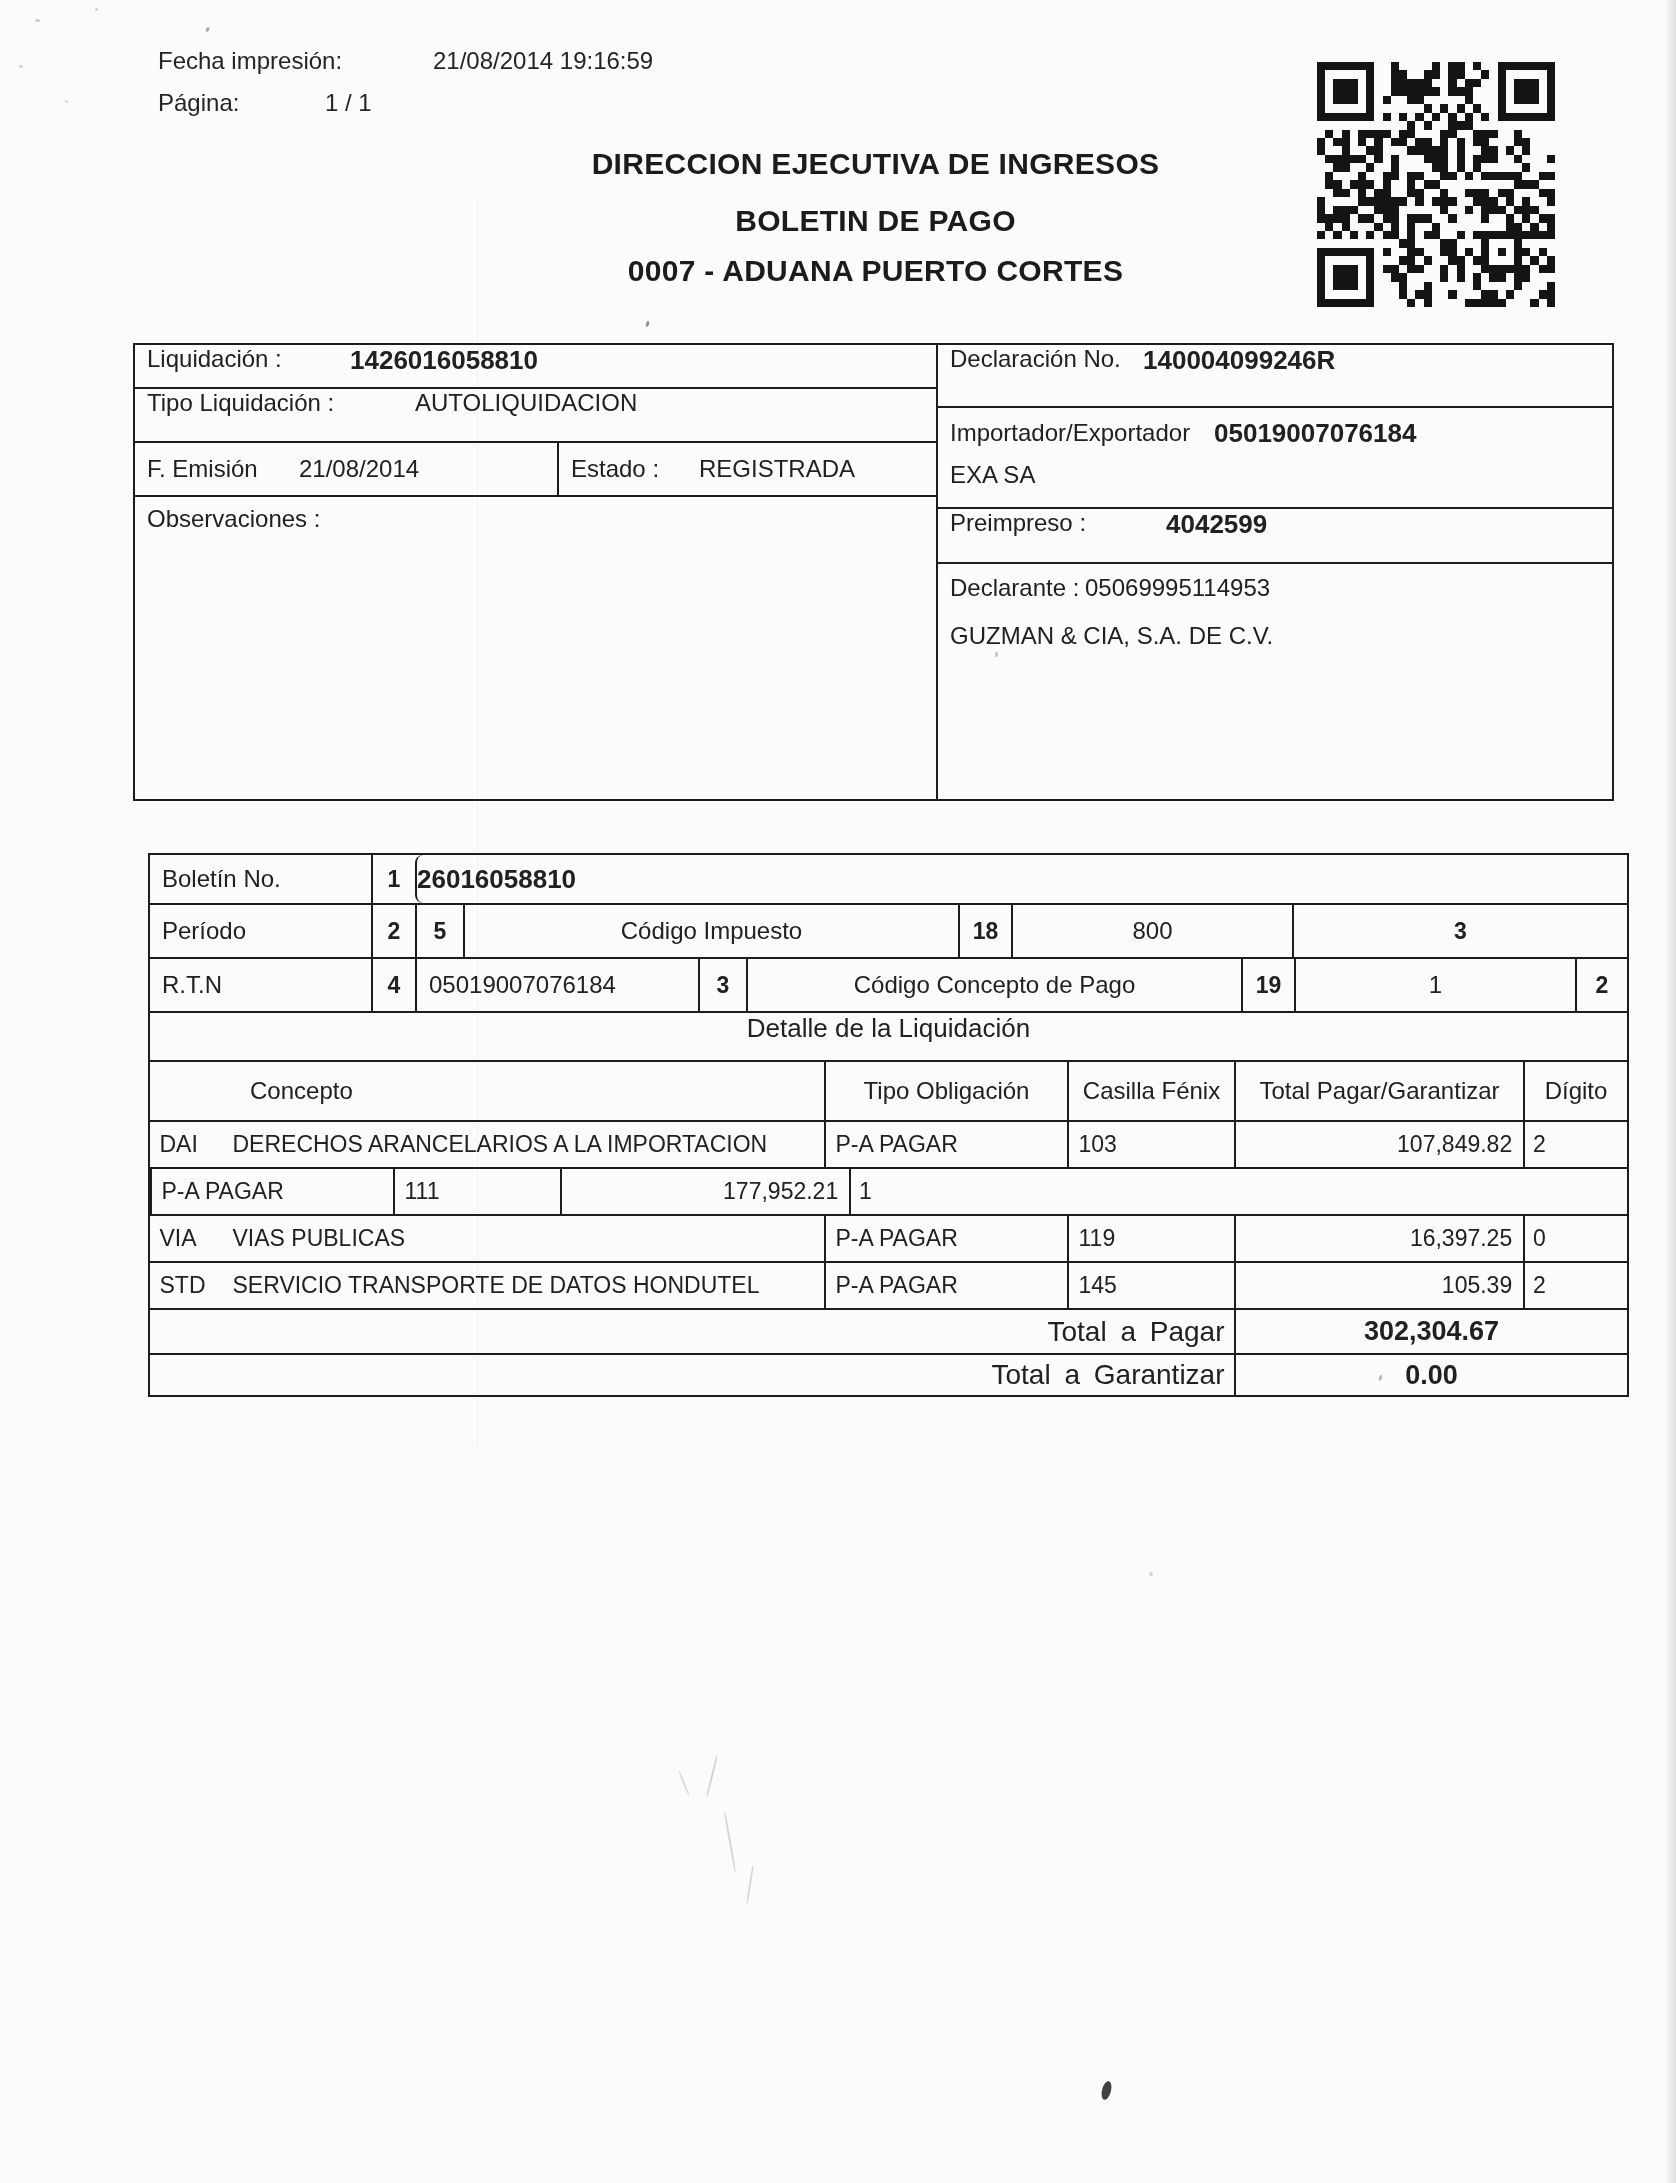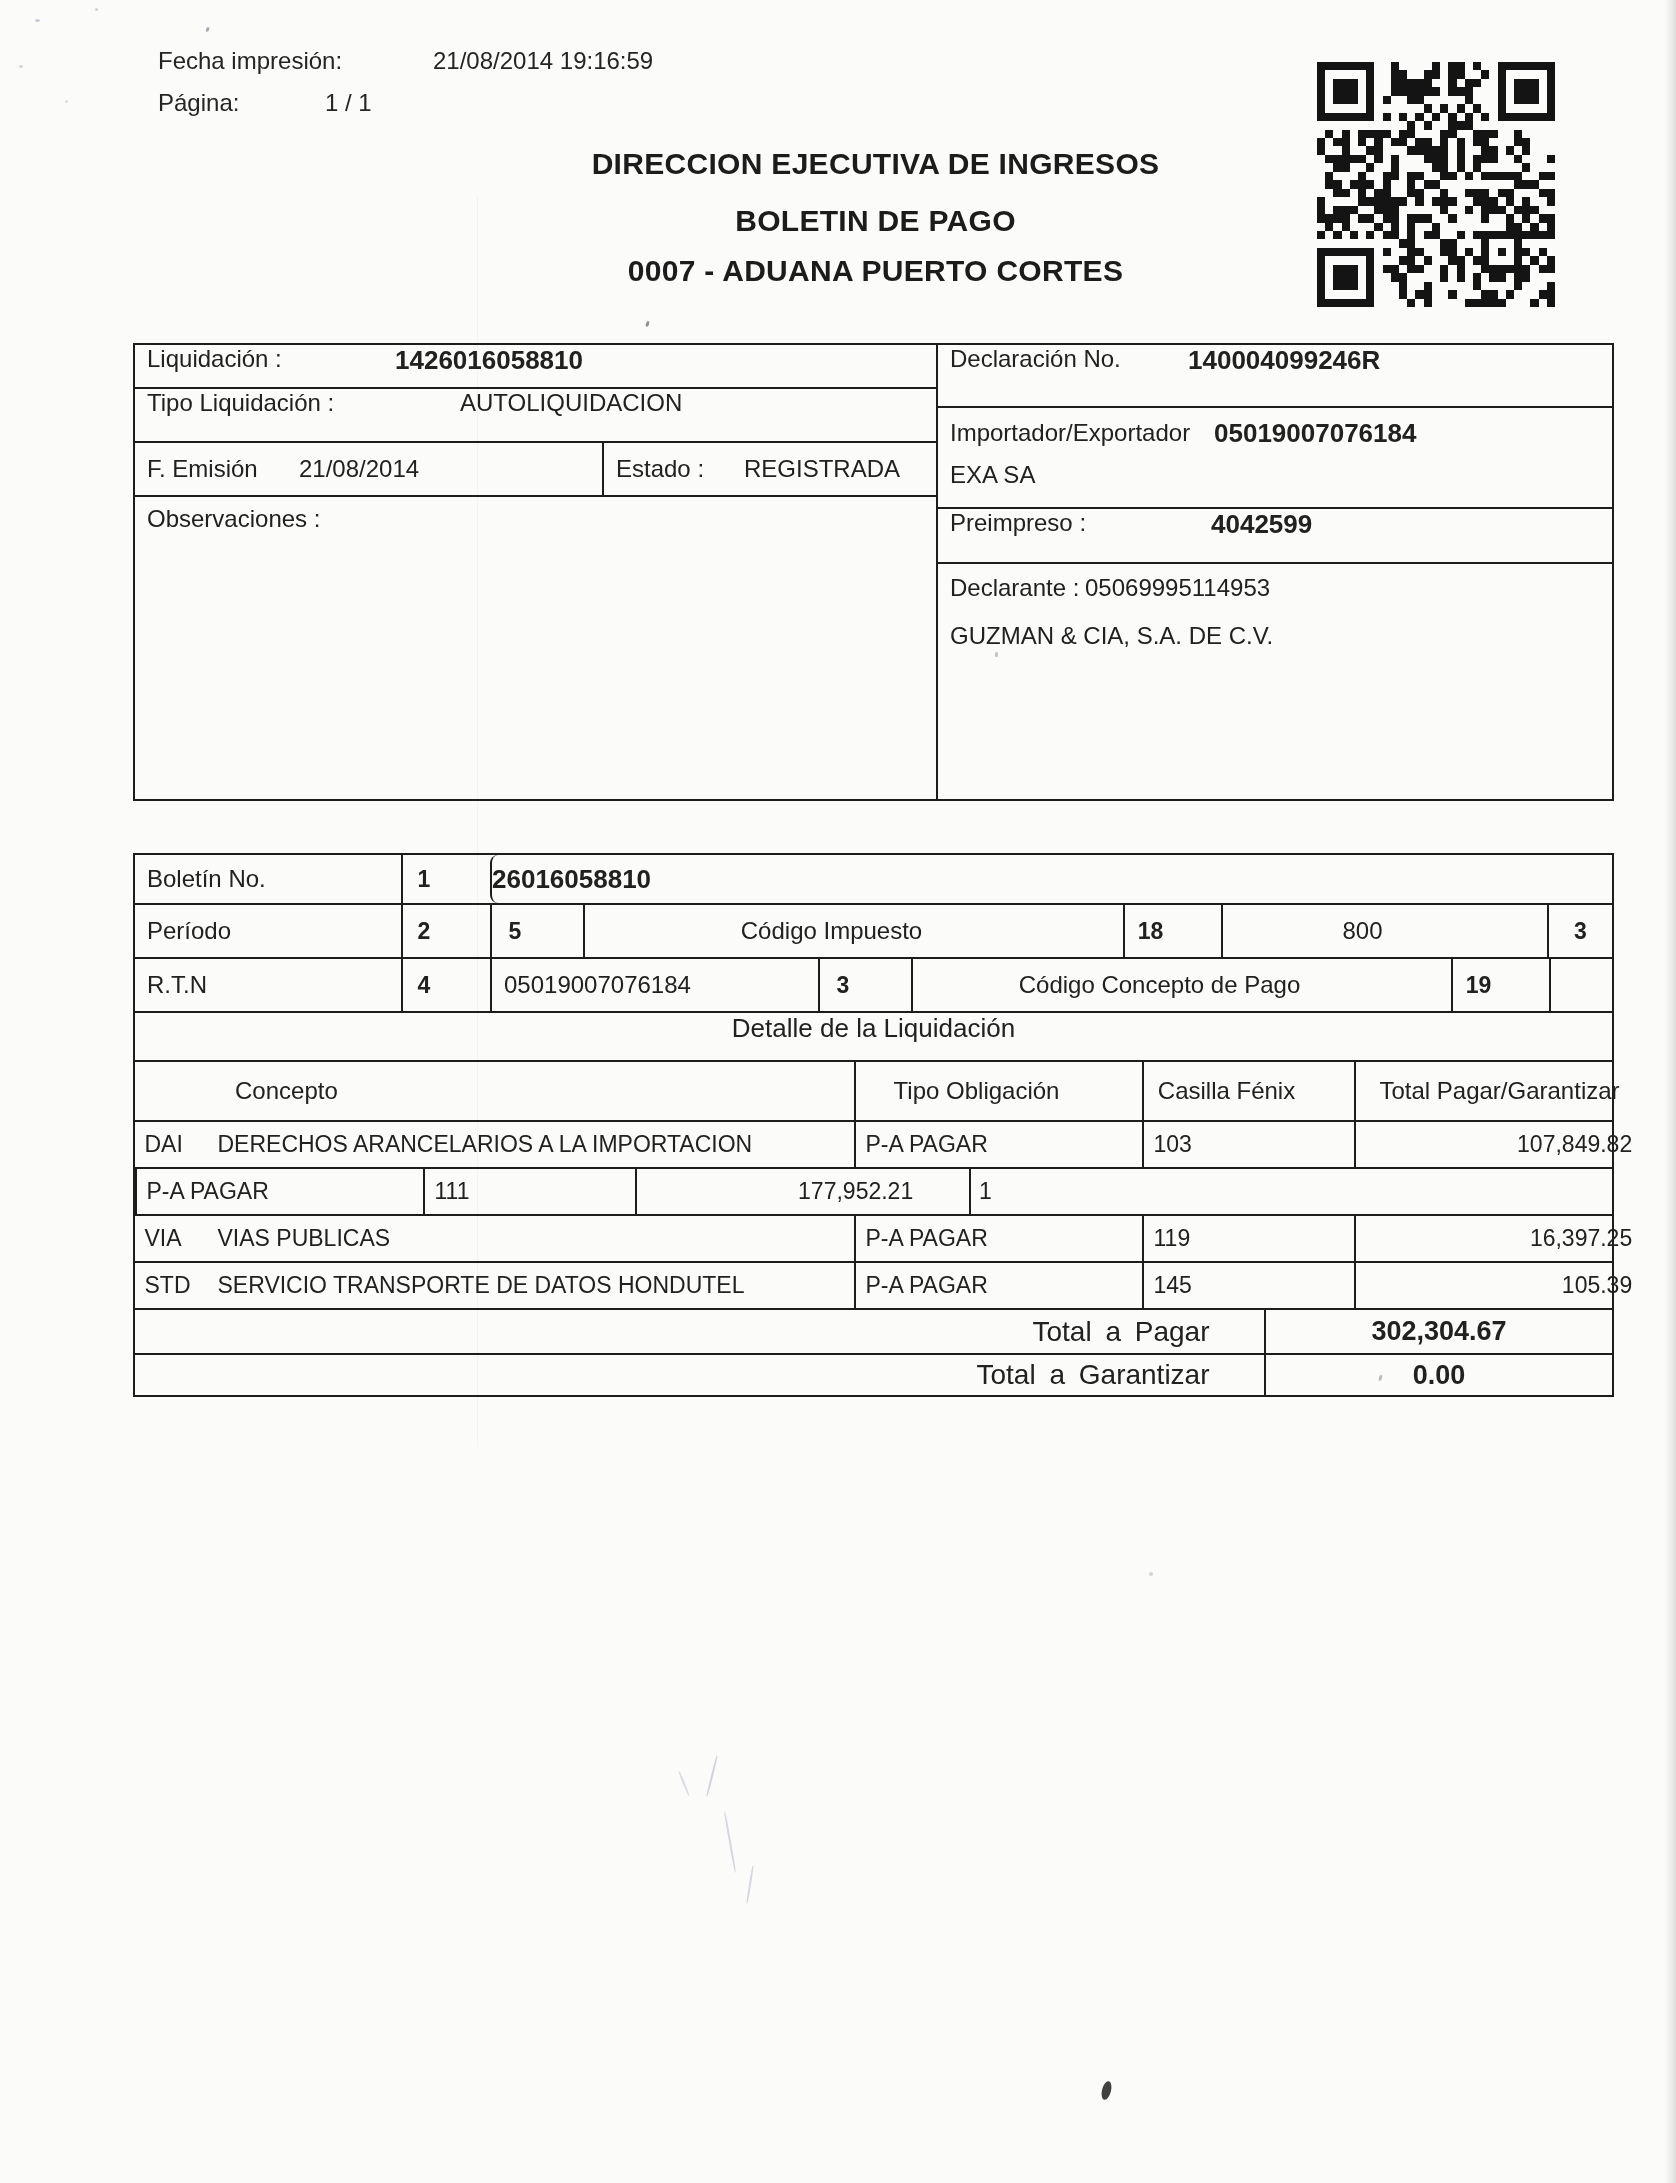--- a/index.html
+++ b/index.html
@@ -33,21 +33,21 @@
   .title-line2{margin-top:23px;text-align:center;}
   .title-line3{margin-top:16px;}
 
   
   .qr{position:absolute;left:1317px;top:62px;width:238px;height:245px;}
   .qr svg{width:100%;height:100%;}
 
   
   .box{position:absolute;border:2.7px solid #1d1d1d;box-sizing:border-box;background:transparent;}
   .box *, .box{box-sizing:border-box;}
-  .row{display:flex;align-items:stretch;border-top:2.7px solid #1d1d1d;gap:45px;}
+  .row{display:flex;align-items:stretch;border-top:2.7px solid #1d1d1d;}
   .row.first{border-top:none;}
   .c{display:flex;align-items:center;overflow:hidden;border-left:2px solid #1d1d1d;}
   .c.firstc{border-left:none;}
   .lab{padding-left:12px;font-size:24px;}
   .labw{display:inline-block;flex:none;}
   b.v{font-size:26px;}
   .v-reg{font-size:24px;}
 
   
   .box1{left:133px;top:343px;width:1481px;height:458px;display:flex;}
@@ -55,21 +55,21 @@
   .b1left{width:801px;}
   .b1right{flex:1;border-left:2px solid #1d1d1d;}
   .b1col .row{border-top:2.7px solid #1d1d1d;}
   .b1col .row.first{border-top:none;}
   .grow{flex:1;}
   .topalign{align-items:flex-start;padding-top:8px;}
   .twolines{display:block;padding-top:9.5px;}
   .line{display:flex;align-items:center;}
 
   
-  .box2{left:133px;top:853px;width:1481px;}
+  .box2{left:148px;top:853px;width:1481px;}
   .idx{justify-content:center;font-weight:bold;font-size:23px;}
   .ctr{justify-content:center;font-size:24px;}
   .detalle-title{justify-content:center;font-size:26px;}
   .dhead .c{font-size:24px;justify-content:center;}
   .dhead .concepto-h{justify-content:flex-start;padding-left:100px;}
   .drow .c{font-size:23px;}
   .code{display:inline-block;width:73px;flex:none;}
   .pad14{padding-left:9.5px;}
   .money{justify-content:flex-end;padding-right:10.8px;}
   .tot-label{justify-content:flex-end;padding-right:9.5px;font-size:28px;word-spacing:6px;}

